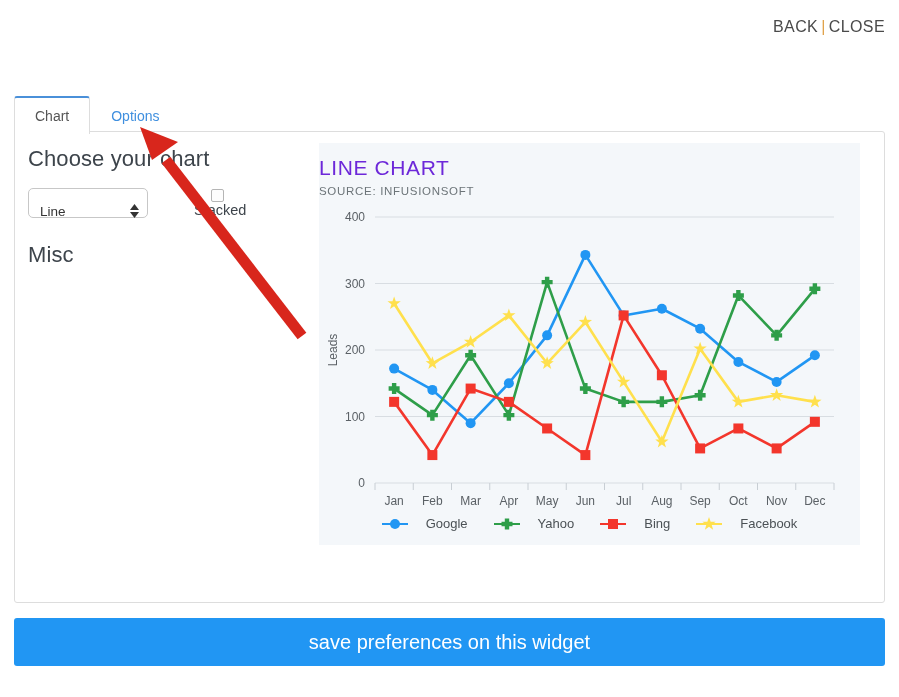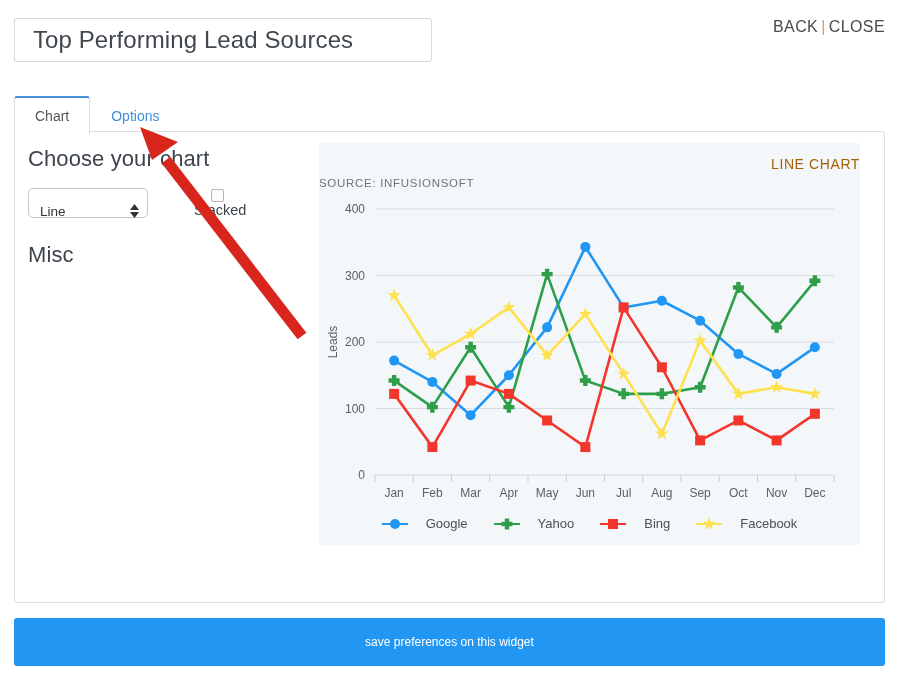--- a/index.html
+++ b/index.html
@@ -172,23 +172,23 @@
 
   
   .chart-card {
     position: absolute;
     left: 304px; top: 11px;
     width: 541px; height: 402px;
     background: #f4f7fa;
     box-sizing: border-box;
   }
   .chart-title {
-    text-align: right;
-    font-size: 14px;
-    color: #a16207;
+    text-align: left;
+    font-size: 21px;
+    color: #6d28d9;
     letter-spacing: 0.6px;
     margin-top: 13px;
   }
   .chart-sub {
     text-align: left;
     font-size: 11.5px;
     color: #6d7579;
     letter-spacing: 0.7px;
     margin-top: 5px;
   }
@@ -234,41 +234,38 @@
 
   
   .save-btn {
     position: absolute;
     left: 14px; top: 618px;
     width: 871px; height: 48px;
     background: #2196f3;
     border: none;
     border-radius: 3px;
     color: #ffffff;
-    font-size: 12px;
+    font-size: 20px;
     font-family: "Liberation Sans", sans-serif;
     cursor: pointer;
   }
 
   
   .arrow-overlay {
     position: absolute;
     left: 0; top: 0;
     width: 899px; height: 697px;
     pointer-events: none;
     z-index: 30;
   }
 </style>
 </head>
 <body>
 
 <div class="header-row">
-  <div class="title-box">
-    <span class="title-text">Top Performing Lead Sources</span>
-  </div>
   <div class="topright">
     <a href="#">BACK</a><span class="sep">|</span><a href="#">CLOSE</a>
   </div>
 </div>
 
 <div class="tabs">
   <div class="tab active">
     <span>Chart</span>
   </div>
   <div class="tab inactive">

